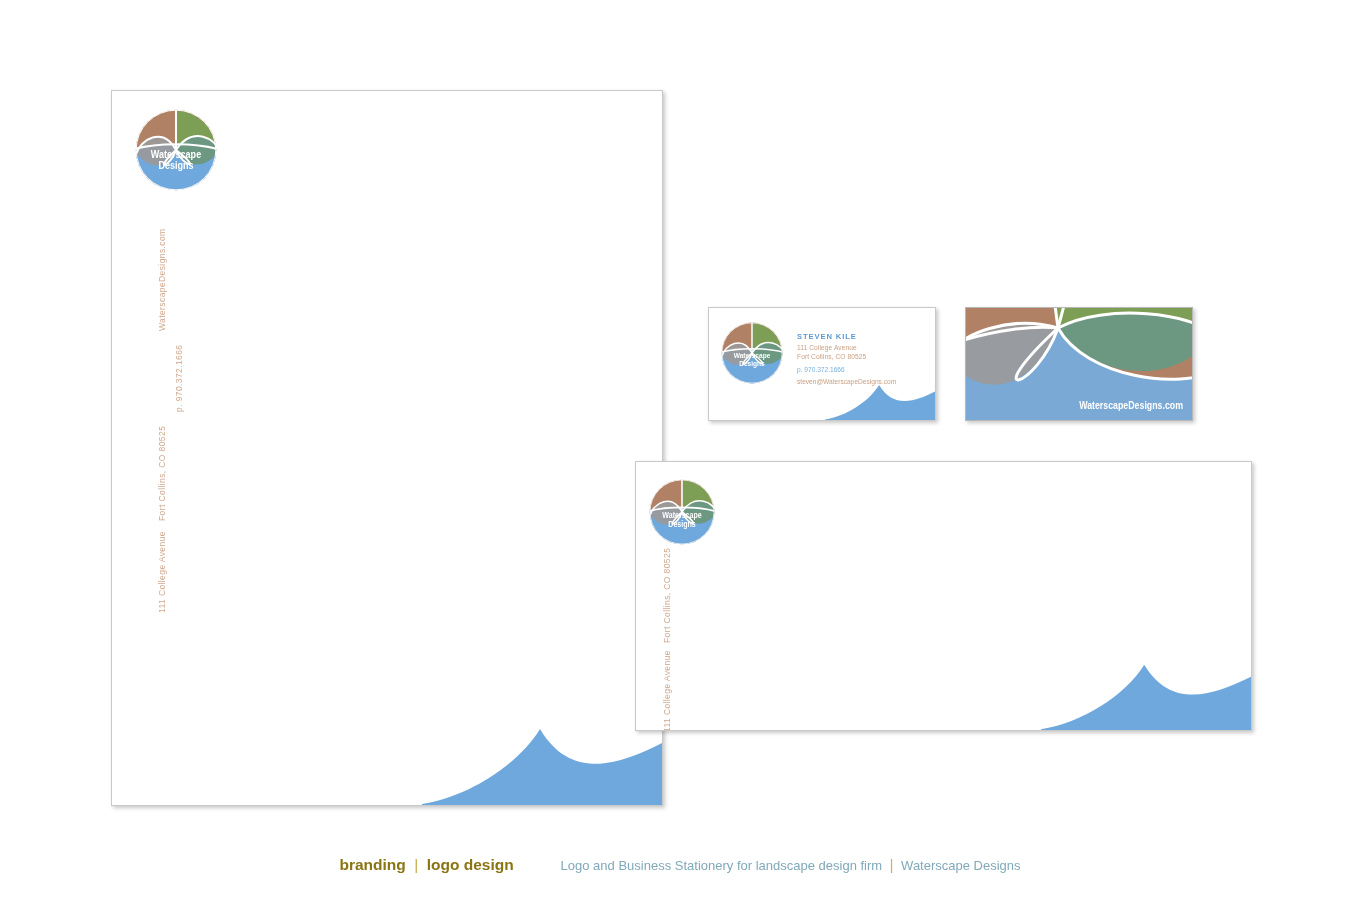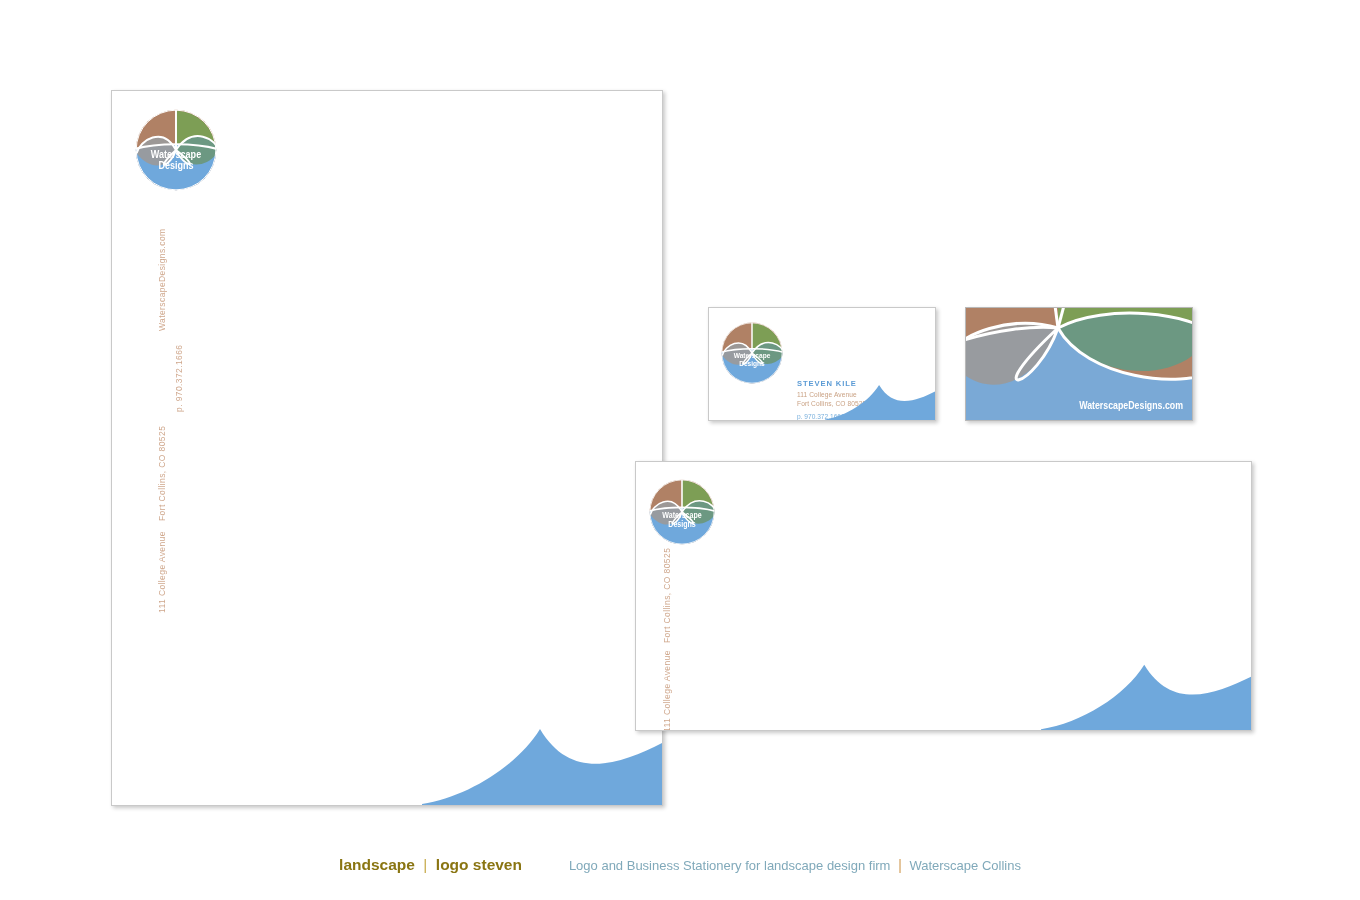--- a/index.html
+++ b/index.html
@@ -91,21 +91,20 @@
 
   
   .card-info { position: absolute; left: 88px; top: 24px; }
   .card-name {
     color: #5b9bd5;
     font-weight: bold;
     font-size: 7.6px;
     letter-spacing: 0.9px;
     margin-bottom: 3px;
     font-family: "Liberation Sans Narrow", "Liberation Sans", sans-serif;
-    margin-top: 47px;
   }
   .card-line {
     color: #c9a183;
     font-size: 6.6px;
     line-height: 1.35;
     letter-spacing: 0.1px;
     font-family: "Liberation Sans Narrow", "Liberation Sans", sans-serif;
   }
   .card-phone {
     color: #7ab0dd;
@@ -303,20 +302,20 @@
 
   <div class="vtext" style="left:36px; top:171px;">Fort Collins, CO 80525</div>
   <div class="vtext" style="left:36px; top:260px;">111 College Avenue</div>
 
   <svg class="wave" width="210" height="86" viewBox="0 0 240 100" preserveAspectRatio="none">
     <path d="M0 100 L240 100 L240 38 C 200 58, 150 78, 118 24 C 96 60, 46 92, 0 99 Z" fill="#6fa8dc"></path>
   </svg>
 </div>
 
 <div id="caption">
-  <span class="cap-strong">landscape</span>
+  <span class="cap-strong">branding</span>
   <span class="cap-sep-gold">|</span>
-  <span class="cap-strong">logo steven</span>
+  <span class="cap-strong">logo design</span>
   <span class="cap-gap"></span>
   <span class="cap-light">Logo and Business Stationery for landscape design firm</span>
   <span class="cap-sep-blue">|</span>
-  <span class="cap-light">Waterscape Collins</span>
+  <span class="cap-light">Waterscape Designs</span>
 </div>
 
 </body></html>

